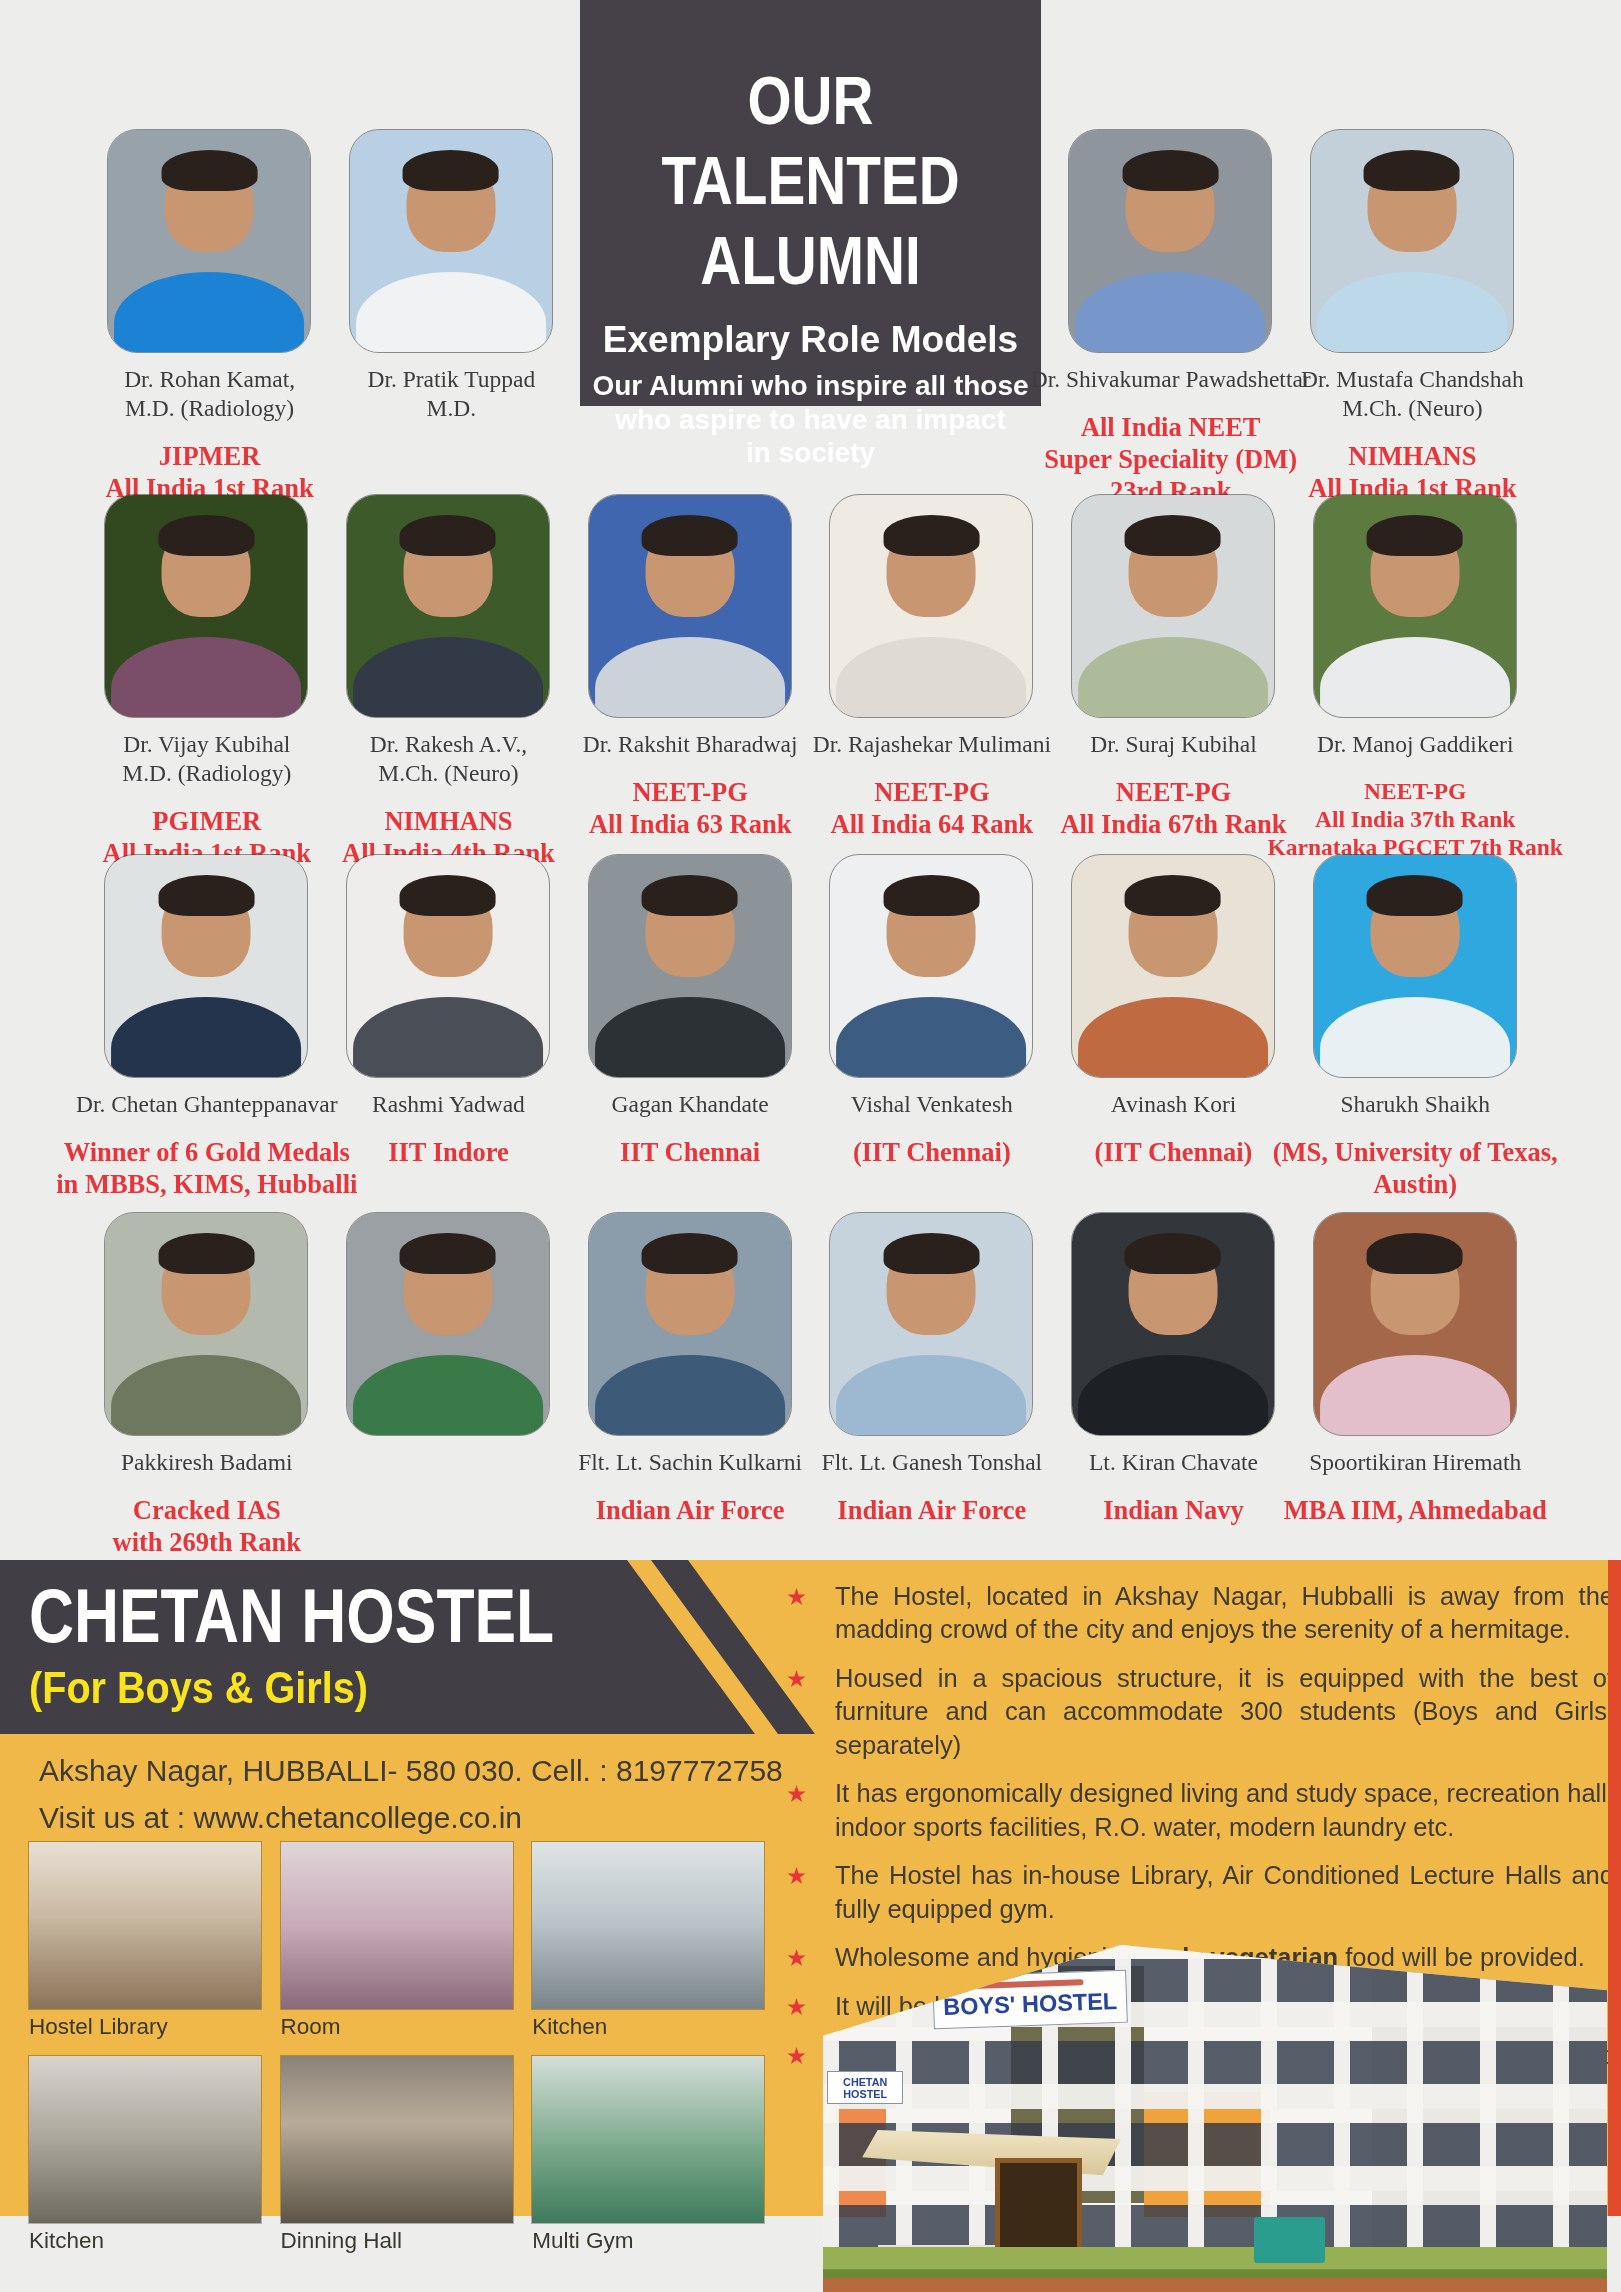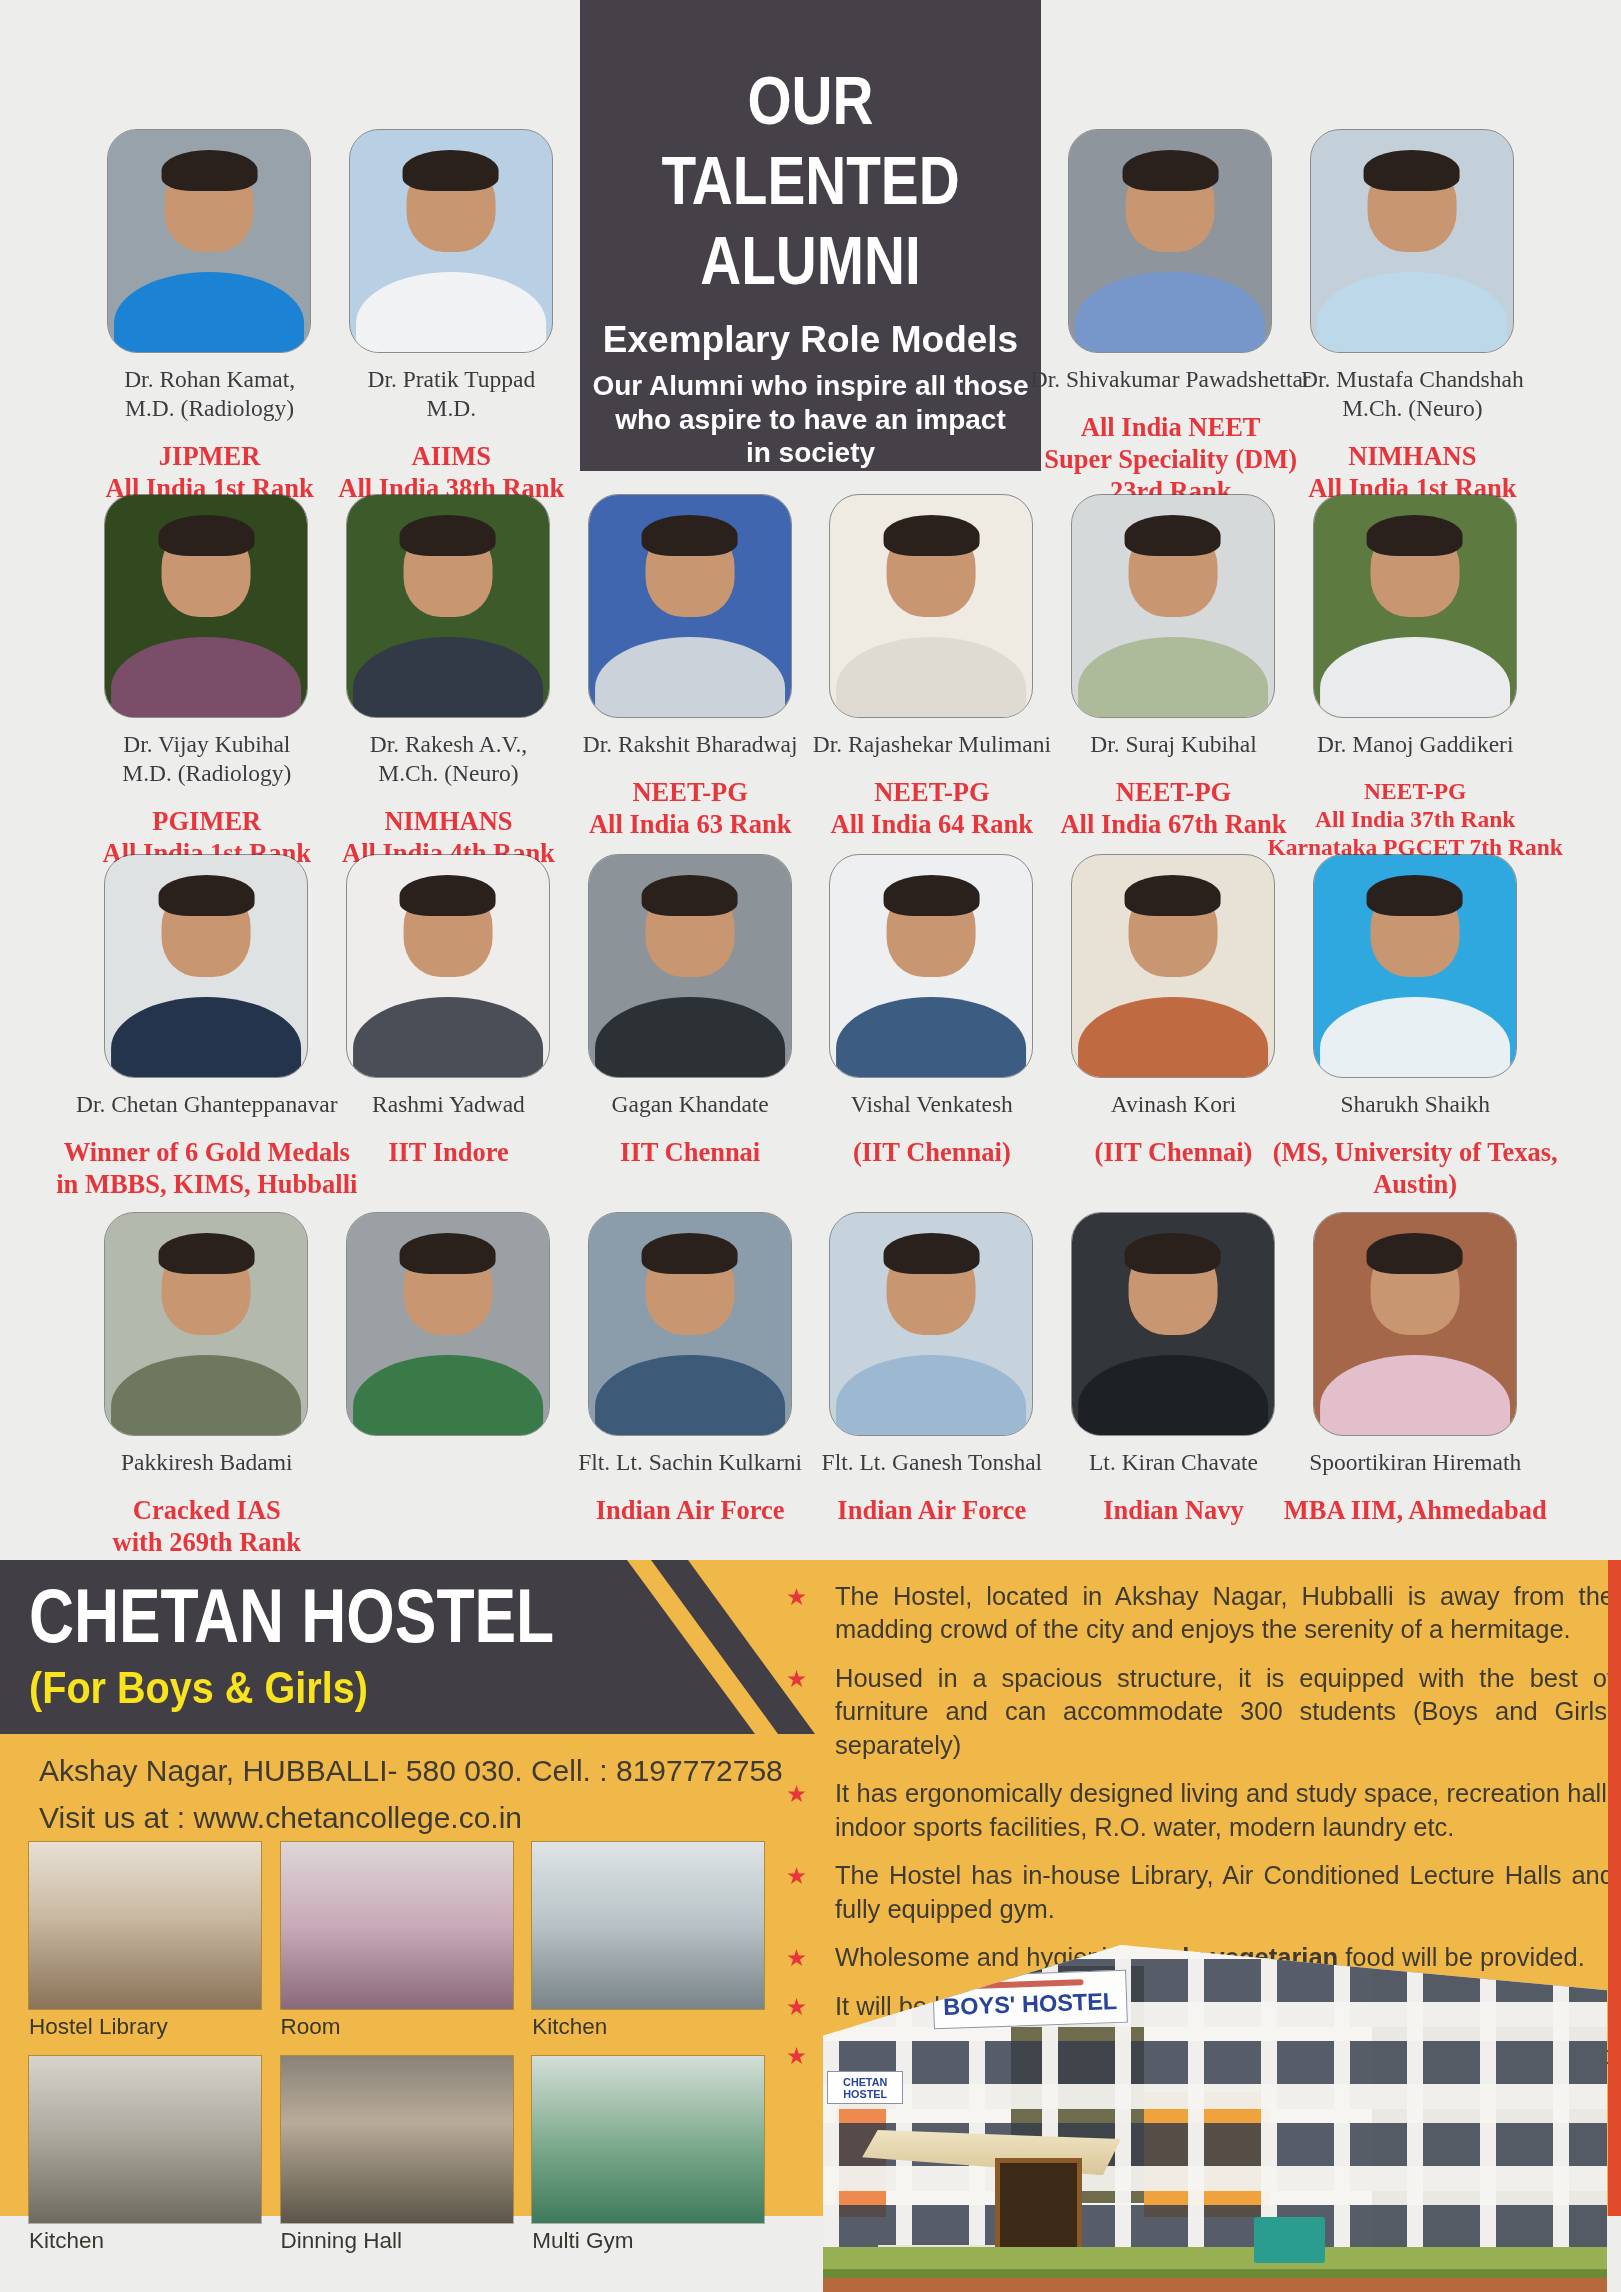--- a/index.html
+++ b/index.html
@@ -21,21 +21,21 @@
   .torso{position:absolute;bottom:-10%;left:50%;transform:translateX(-50%);width:94%;height:46%;
         background:var(--shirt,#7a8088);border-radius:50% 50% 0 0;z-index:1;}
   .cap{width:314px;margin-left:-44px;margin-top:12.7px;text-align:center;}
   .wide .cap{width:392px;margin-left:-83px;}
   .nm,.dg{font-size:23.5px;color:#3c3b3d;line-height:1.25;white-space:pre-line;}
   .ach{font-size:26.5px;font-weight:bold;color:var(--red,#e6363c);line-height:1.2;margin-top:18px;
        white-space:pre-line;}
   .sm-ach .ach{font-size:23.5px;}
 
   
-  .hdr{width:461px;flex:0 0 461px;height:471px;background:var(--hdrbg,#464149);
+  .hdr{width:461px;flex:0 0 461px;height:406px;background:var(--hdrbg,#464149);
        color:#fff;text-align:center;}
   .hdr .t{margin-top:71px;font-size:63px;font-weight:bold;line-height:1.16;
           transform:scale(.9,1.1);white-space:pre-line;}
   .hdr .s{margin-top:29px;font-size:37px;font-weight:bold;}
   .hdr .g{margin-top:7.8px;font-size:28px;font-weight:bold;line-height:1.2;white-space:pre-line;}
 
   
   .bottom{position:absolute;top:1560px;left:0;width:1621px;height:656px;
           background:var(--yellow,#f0b848);}
   .band,.band-stripe{position:absolute;top:0;left:0;width:823px;height:174px;
@@ -115,22 +115,20 @@
           </div>
       </div>
       <div class="card">
         <div class="photo" style="--bg: #b9cfe4; --shirt: #f1f2f4;">
             <div class="head"></div>
             <div class="torso"></div>
           </div>
         <div class="cap">
             <div class="nm">Dr. Pratik Tuppad</div>
             <div class="dg">M.D.</div>
-            <div class="ach">AIIMS
-All India 38th Rank</div>
           </div>
       </div>
       <div class="hdr">
         <div class="t">OUR TALENTED
 ALUMNI</div>
         <div class="s">Exemplary Role Models</div>
         <div class="g">Our Alumni who inspire all those
 who aspire to have an impact
 in society</div>
       </div>

